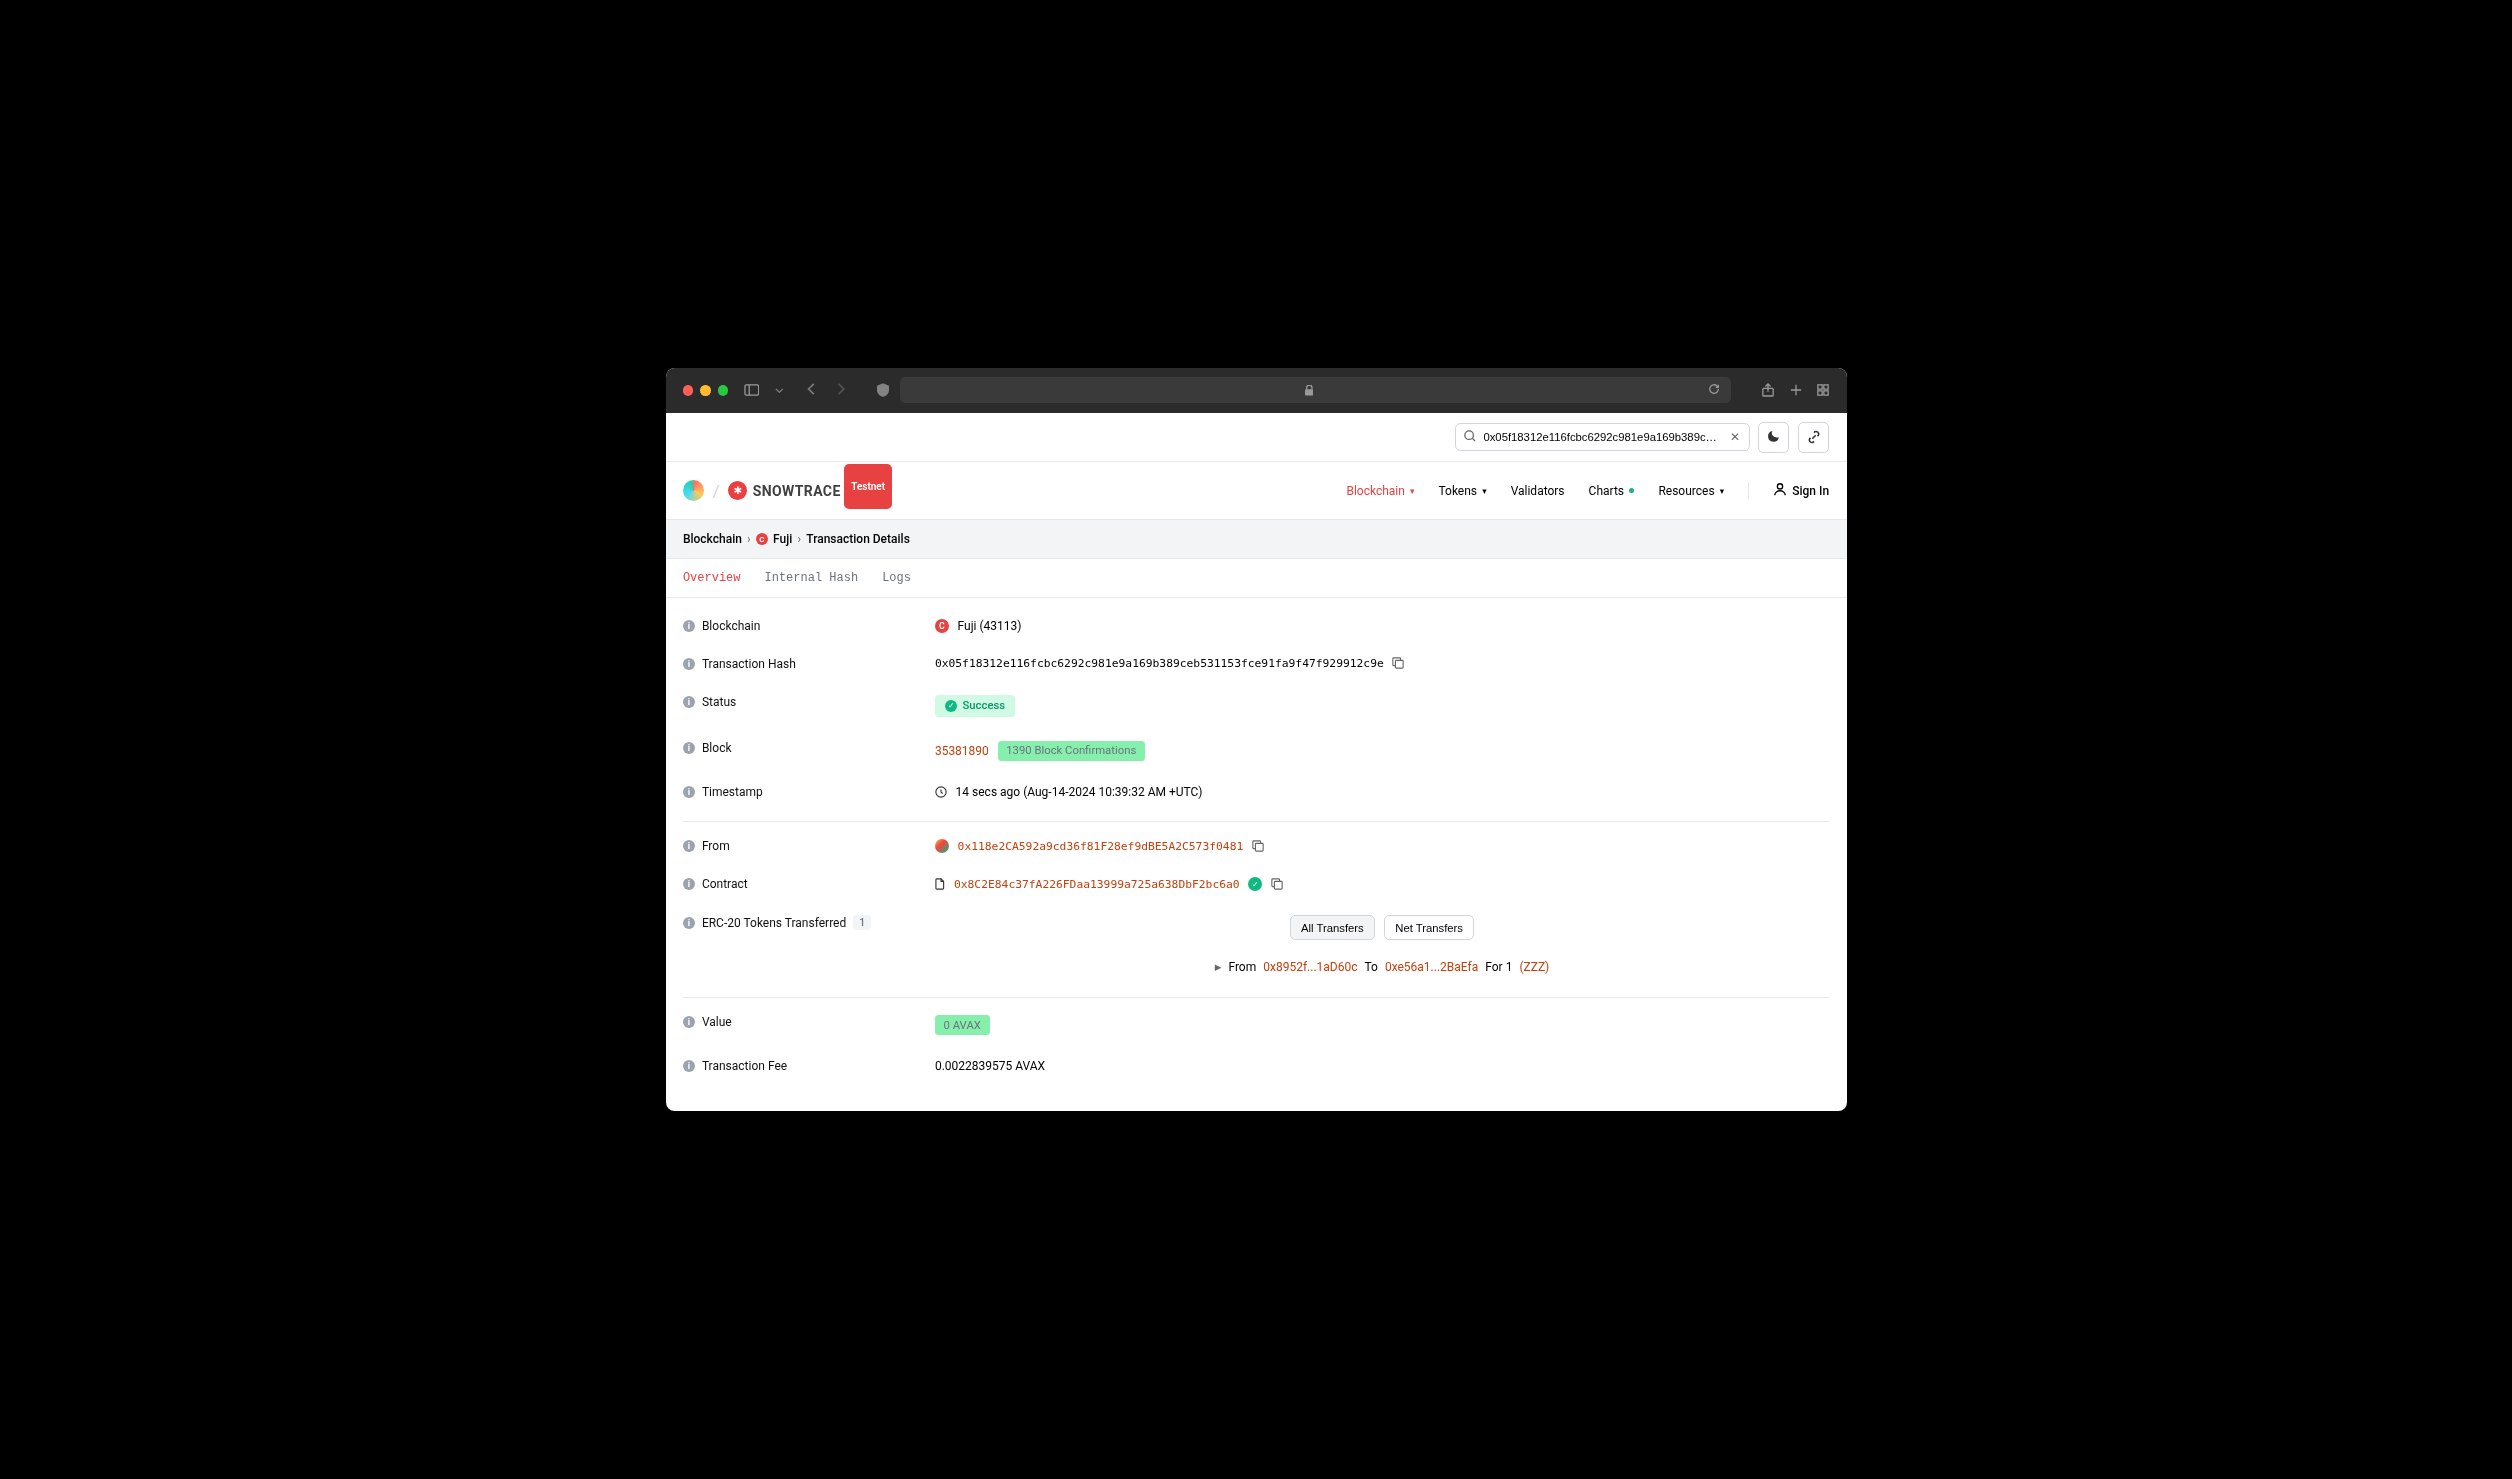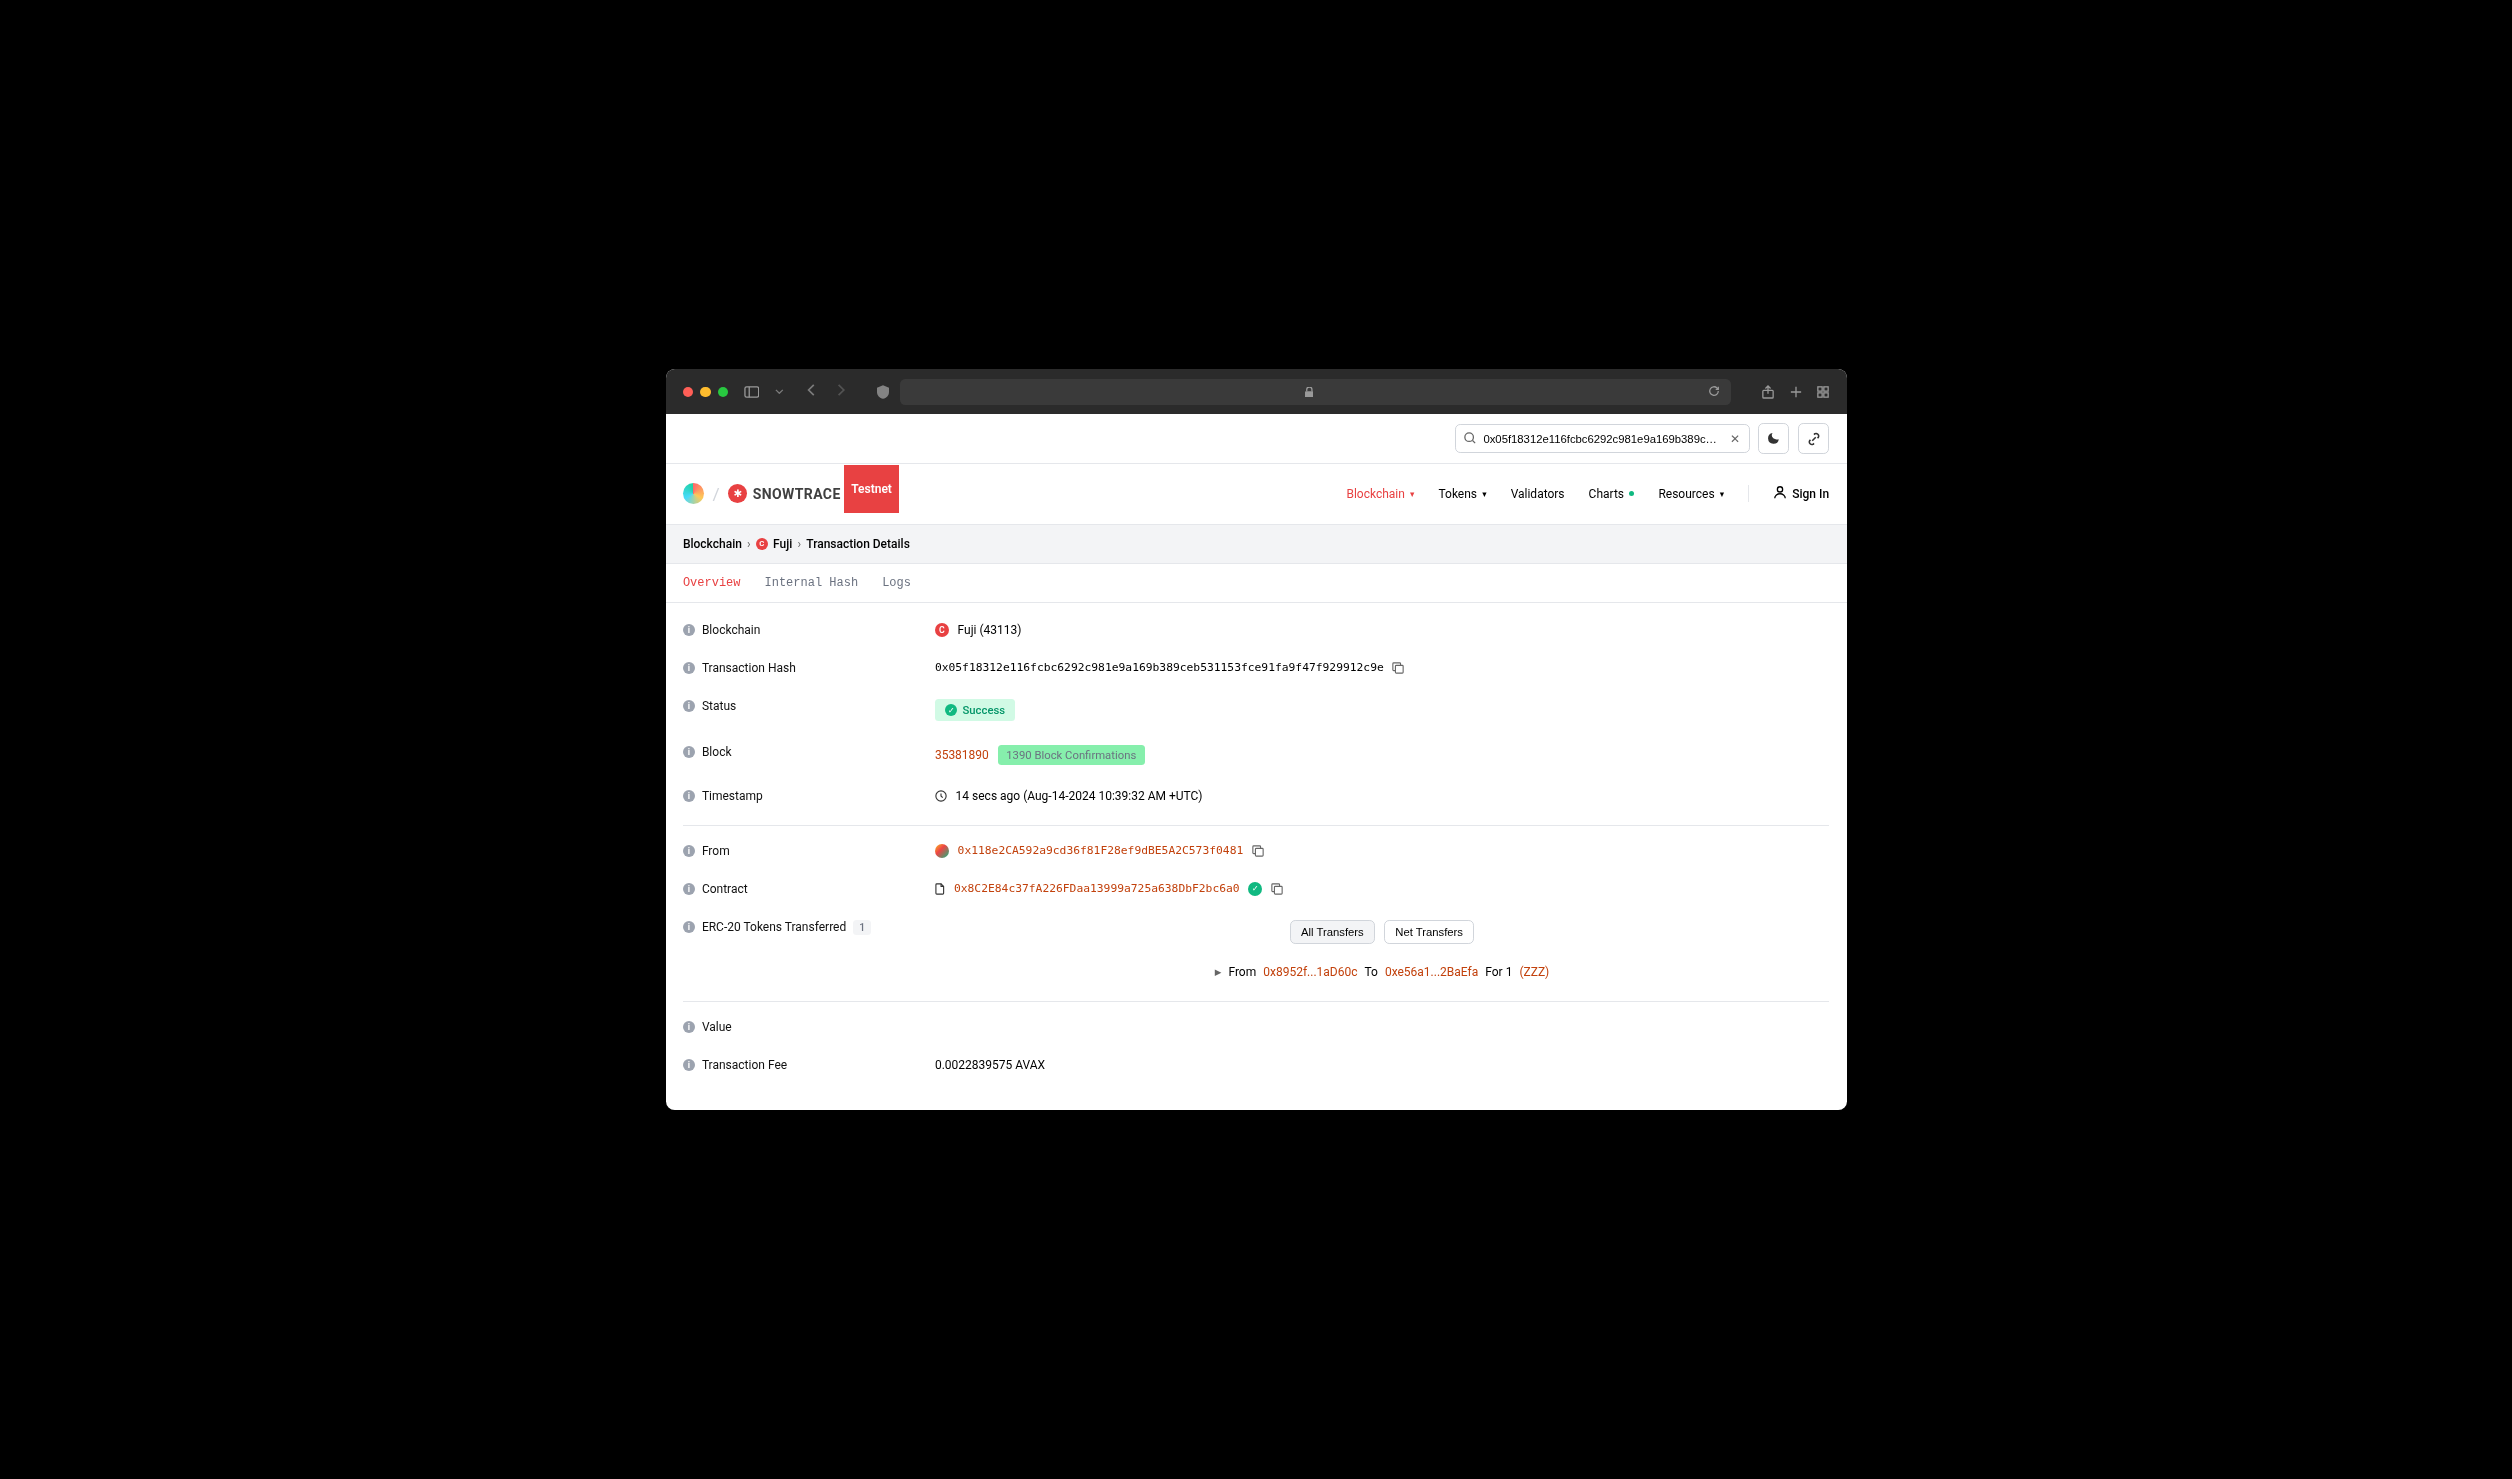--- a/index.html
+++ b/index.html
@@ -110,22 +110,22 @@
     .logo-snowtrace {
       display: flex; align-items: center; gap: 5.2px;
     }
     .snowtrace-icon {
       width: 19px; height: 19px; border-radius: 50%;
       background: #e84142; display: flex; align-items: center; justify-content: center;
       color: #fff; font-size: 10.4px;
     }
     .snowtrace-text { color: #404040; font-weight: 700; font-size: 14px; letter-spacing: 0.4px; }
     .testnet-badge {
-      background: #e84142; color: #fff; font-size: 12px; font-weight: 600;
-      padding: 17px 7px; border-radius: 0; margin-left: -1.7px; margin-top: -8.7px;
+      background: #e84142; color: #fff; font-size: 10px; font-weight: 600;
+      padding: 17px 7px; border-radius: 5px; margin-left: -1.7px; margin-top: -8.7px;
     }
     .slash { color: #d1d5db; font-size: 17.4px; }
     .nav-items { display: flex; align-items: center; gap: 24px; }
     .nav-item { display: flex; align-items: center; gap: 5.2px; font-size: 12px; cursor: pointer; }
     .nav-item.active { color: #e84142; }
     .chev { font-size: 8.7px; color: inherit; }
     .dot { width: 5.2px; height: 5.2px; border-radius: 50%; background: #10b981; }
     .nav-div { width: 0.9px; height: 17.4px; background: #e5e7eb; }
     .signin { display: flex; align-items: center; gap: 5.2px; font-size: 12px; font-weight: 500; cursor: pointer; }
 
@@ -538,20 +538,23 @@
           <span class="link-red">(ZZZ)</span>
         </div>
       </div>
     </div>
 
     <div class="row bordered">
       <div class="label">
         <span class="info-icon">i</span>
         <span>Value</span>
       </div>
+      <div class="value">
+        <span class="chip">0 AVAX</span>
+      </div>
     </div>
 
     <div class="row">
       <div class="label">
         <span class="info-icon">i</span>
         <span>Transaction Fee</span>
       </div>
       <div class="value">
         <span>0.0022839575 AVAX</span>
       </div>

